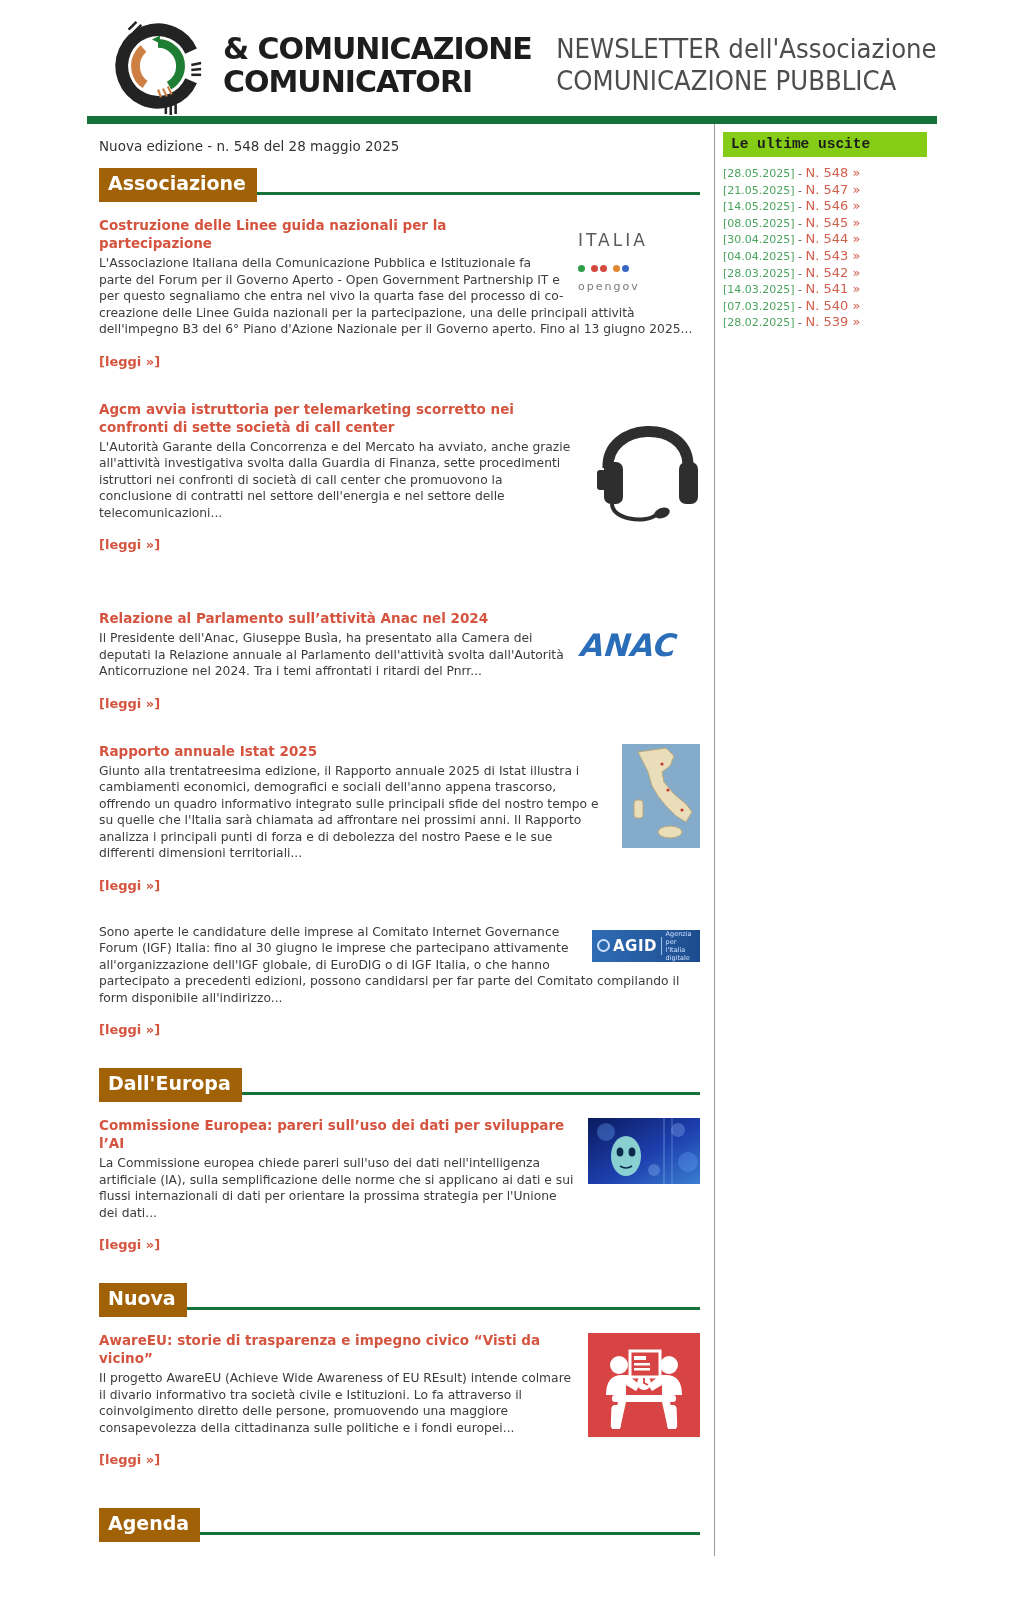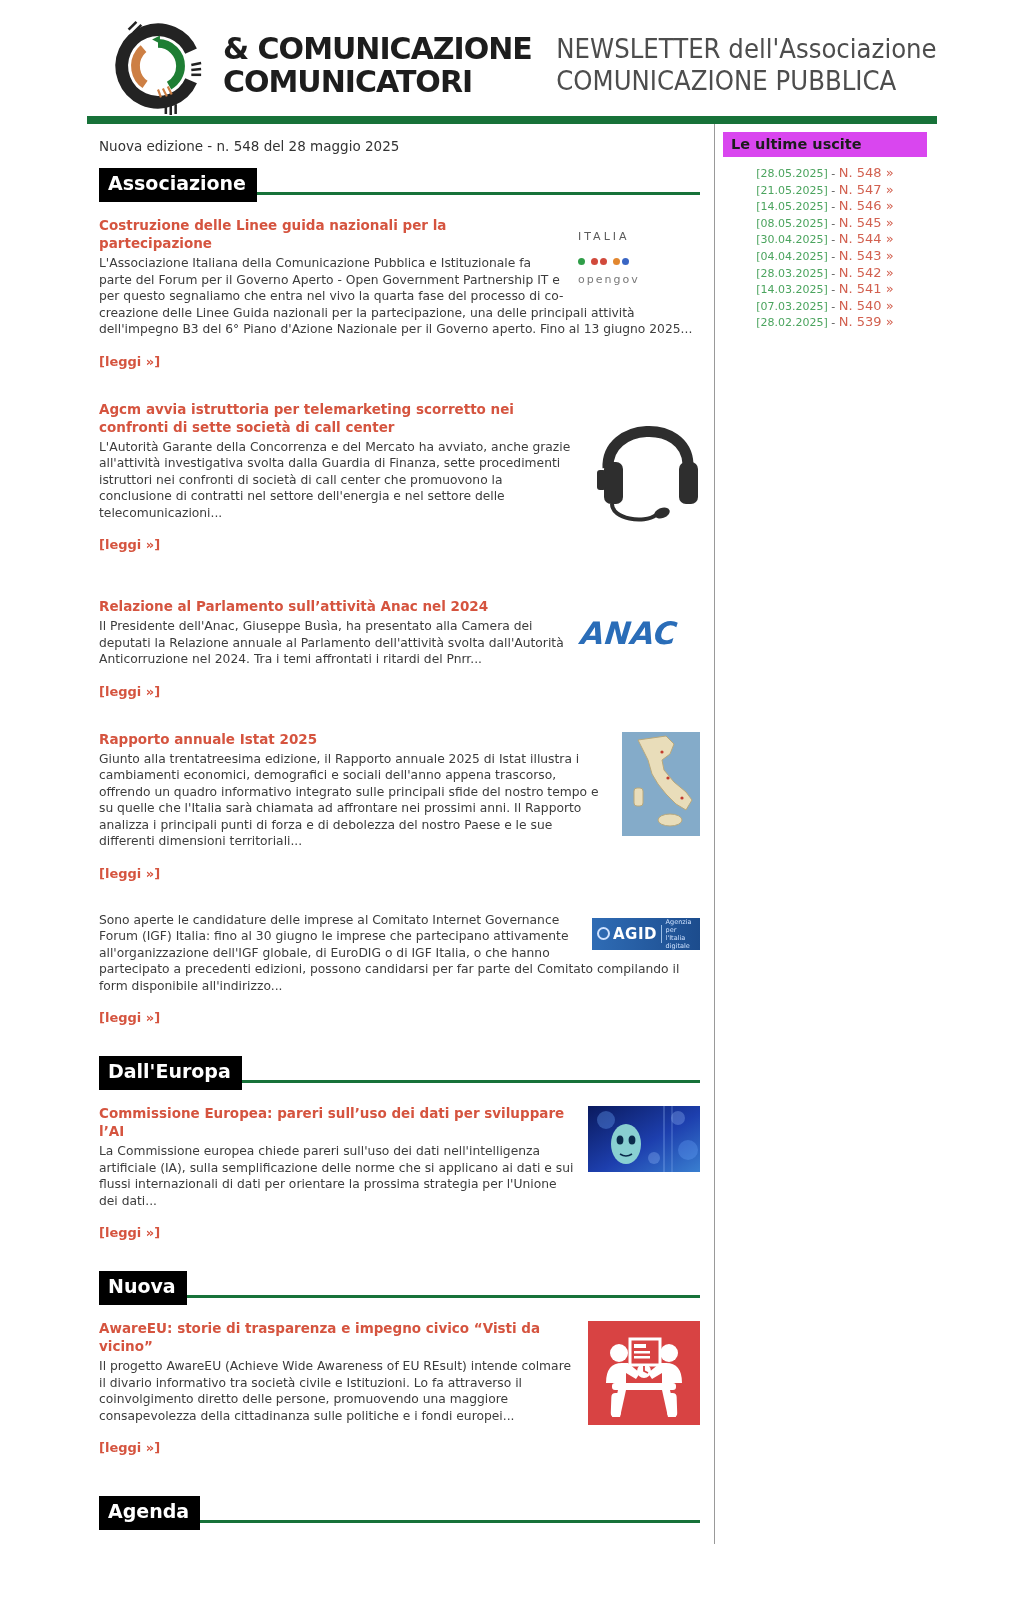--- a/index.html
+++ b/index.html
@@ -24,51 +24,51 @@
 
   
   .main-row { display:flex; min-height:1319px; }
   .left-col { width:628px; flex:none; padding:6px 14px 0 12px; border-right:1px solid #999; }
   .sidebar  { flex:1; padding:8px 10px 0 8px; }
 
   .edition-title { font-size:13.5px; font-weight:normal; color:#333; margin:8px 0 4px; }
 
   .section-head { display:flex; align-items:flex-end; margin:26px 0 14px; }
   .section-head.first { margin-top:14px; }
-  .section-label { background:#000000; color:#fff; font-weight:bold; font-size:19px;
+  .section-label { background:#a16207; color:#fff; font-weight:bold; font-size:19px;
     padding:3px 11px 7px 9px; line-height:24px; }
   .section-rule { flex:1; height:3px; background:#177239; margin-bottom:7px; }
 
   .article { display:flow-root; margin-bottom:30px; }
   .art-title { color:#d5543f; font-weight:bold; font-size:13.5px; line-height:18px; margin-bottom:3px; cursor:pointer; }
   .art-body  { font-size:12.3px; line-height:16.5px; color:#3c3c3c; }
   .leggi { display:inline-block; margin-top:16px; color:#d5543f; font-weight:bold; font-size:13px; cursor:pointer; }
   .thumb { float:right; margin:2px 0 6px 14px; cursor:pointer; }
 
   
   .og { width:122px; padding-top:12px; text-align:left; }
-  .og-italia { font-size:11px; letter-spacing:3px; color:#5a5a5a; margin-bottom:6px; }
+  .og-italia { font-size:17px; letter-spacing:3px; color:#5a5a5a; margin-bottom:6px; }
   .og-dots { display:inline-block; vertical-align:middle; margin-right:6px; }
   .og-dot { display:inline-block; width:7px; height:7px; border-radius:50%; margin-right:2px; }
   .og-text { font-size:11px; letter-spacing:2px; color:#7a7a7a; vertical-align:middle; }
 
   .anac-logo { width:118px; padding-top:16px; font-size:31px; font-weight:900; font-style:italic;
     color:#2a6db8; letter-spacing:0; transform:skewX(-6deg); }
 
   .agid { width:108px; height:32px; background:linear-gradient(90deg,#2f6cb5,#1c4c8d);
     display:flex; align-items:center; padding:0 5px; color:#fff; }
   .agid-ring { width:13px; height:13px; border:2px solid #cfe2ff; border-radius:50%; flex:none; margin-right:3px; }
   .agid-word { font-weight:bold; font-size:15px; letter-spacing:.5px; }
   .agid-div { width:1px; height:18px; background:#9dbfe8; margin:0 4px; }
   .agid-sub { font-size:6.5px; line-height:8px; color:#cfe2ff; }
 
   
-  .sb-title { background:#d946ef; font-weight:bold; font-size:14.5px; color:#1c1c1c;
-    padding:4px 8px 5px; }
-  .sb-list { margin-top:8px; list-style:none;text-align:center; }
+  .sb-title { background:#84cc16; font-weight:bold; font-size:14.5px; color:#1c1c1c;
+    padding:4px 8px 5px;font-family:Liberation Mono, monospace; }
+  .sb-list { margin-top:8px; list-style:none; }
   .sb-item { font-size:11px; line-height:15.6px; color:#444; white-space:nowrap; }
   .sb-date { color:#4ba45e; }
   .sb-sep  { color:#555; }
   .sb-num  { color:#d2604f; font-size:13px; cursor:pointer; }
 </style>
 </head>
 <body>
 
 <div class="container">
 
@@ -129,21 +129,21 @@
             </span>
             <span class="og-text">opengov</span>
           </div>
         </div>
         <div class="art-title">Costruzione delle Linee guida nazionali per la partecipazione</div>
         <div class="art-body">L'Associazione Italiana della Comunicazione Pubblica e Istituzionale fa parte del Forum per il Governo Aperto - Open Government Partnership IT e per questo segnaliamo che entra nel vivo la quarta fase del processo di co-creazione delle Linee Guida nazionali per la partecipazione, una delle principali attività dell'impegno B3 del 6° Piano d'Azione Nazionale per il Governo aperto. Fino al 13 giugno 2025...</div>
         <span class="leggi">[leggi »]</span>
       </div>
 
 
-      <div class="article" style="margin-bottom:44px;">
+      <div class="article" style="margin-bottom:56px;">
         <div class="thumb">
           <svg width="108" height="122" viewBox="0 0 108 122">
             <path d="M16,66 C14,20 94,16 96,62" fill="none" stroke="#2e2e2e" stroke-width="11"></path>
             <rect x="12" y="60" width="19" height="42" rx="7" fill="#2e2e2e"></rect>
             <rect x="5" y="68" width="9" height="20" rx="3" fill="#2e2e2e"></rect>
             <rect x="87" y="60" width="19" height="42" rx="7" fill="#2e2e2e"></rect>
             <path d="M20,102 C20,117 52,122 64,113" fill="none" stroke="#2e2e2e" stroke-width="4"></path>
             <ellipse cx="70" cy="111" rx="8" ry="5" fill="#2e2e2e" transform="rotate(-20 70 111)"></ellipse>
           </svg>
         </div>

